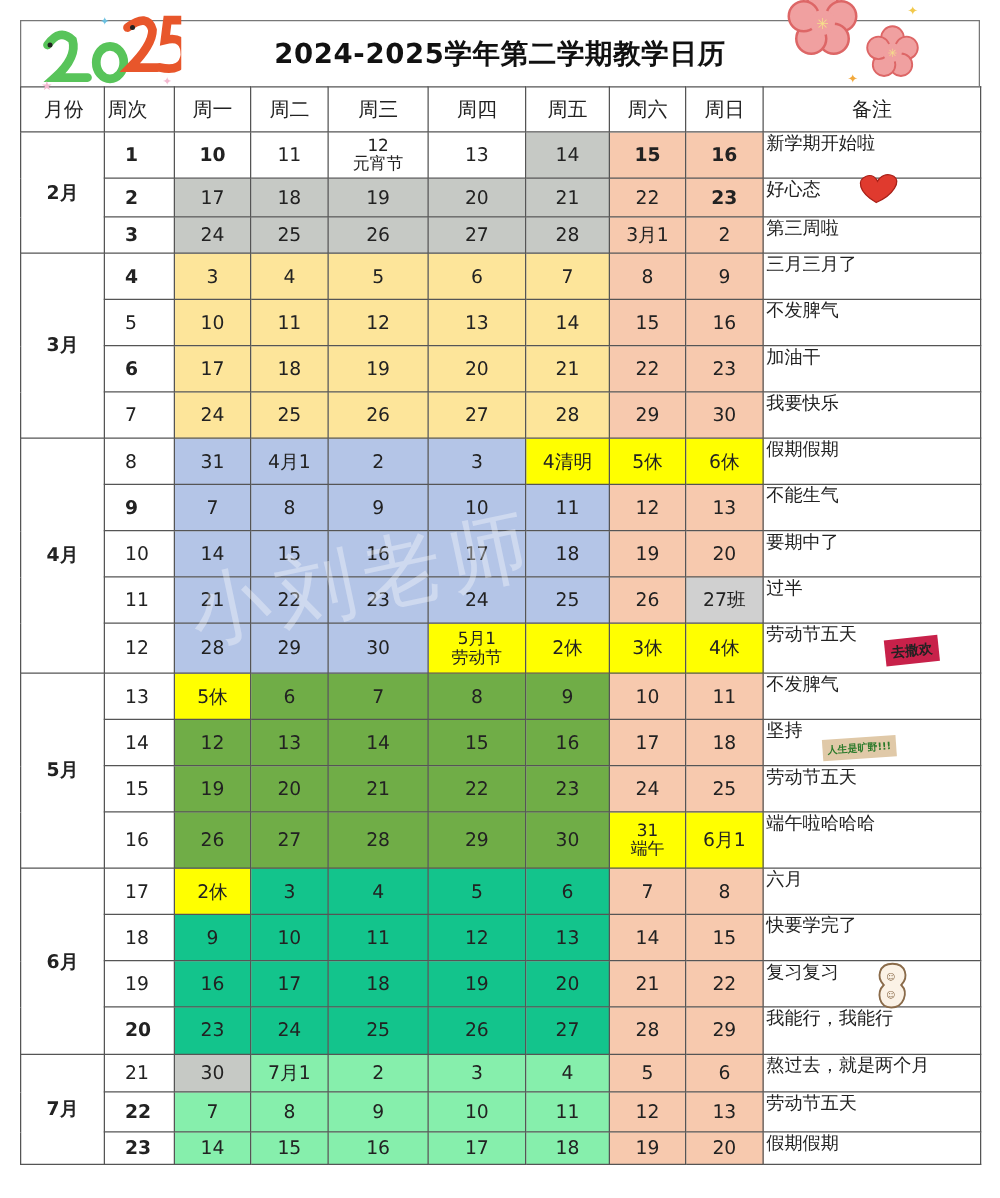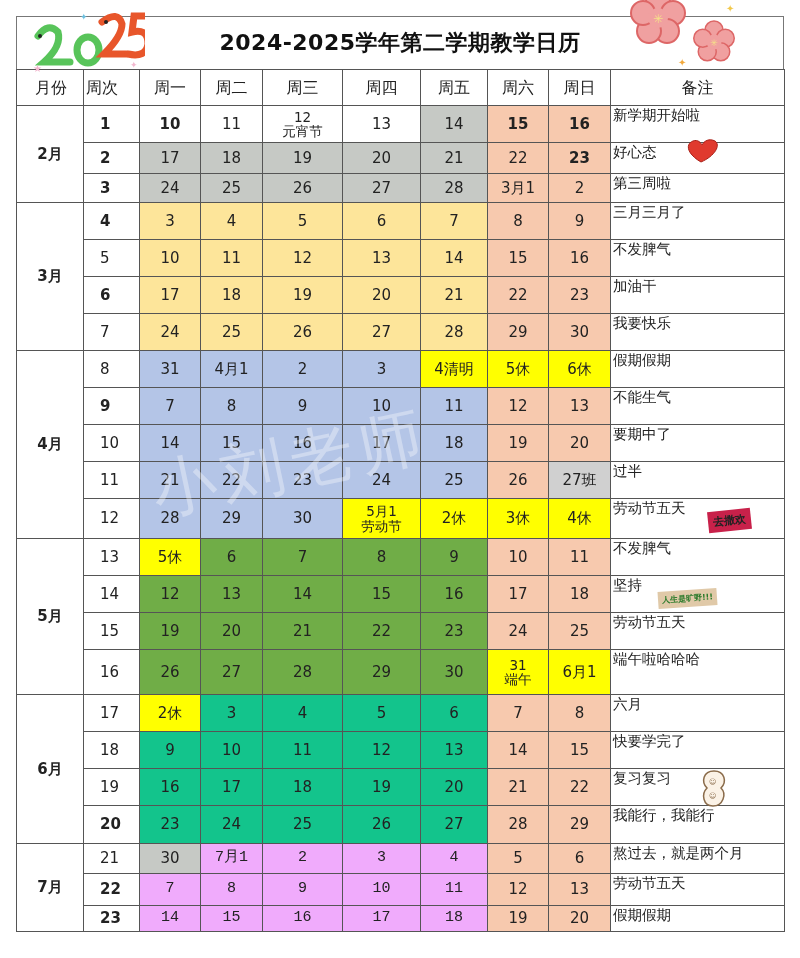--- a/index.html
+++ b/index.html
@@ -19,21 +19,21 @@
   td.month { font-size: 15px; font-weight: bold; }
   td.week { text-align: left; padding-left: 16px; }
   .small { font-size: 13.5px; line-height: 1.05; display: block; }
   .gray { background: #c6c9c5; }
   .yellowlite { background: #fde59a; }
   .peach { background: #f7c9ae; }
   .blue { background: #b4c5e7; }
   .yellow { background: #ffff00; }
   .green { background: #70ad47; }
   .teal { background: #13c48c; }
-  .pink { background: #f0abfc; font-family: Liberation Mono, monospace; }
+  .pink { background: #86efac; }
   .lightgray { background: #d0d0d0; margin-left: 34px; }
   .bold { font-weight: bold; }
   .deco { position: absolute; pointer-events: none; }
   .watermark { position: absolute; left: 150px; top: 420px; font-size: 64px; color: rgba(255,255,255,0.35); transform: rotate(-12deg); pointer-events: none; letter-spacing: 6px; }
 </style>
 </head>
 <body>
 
 <div class="sheet">
   <div class="title-row">

